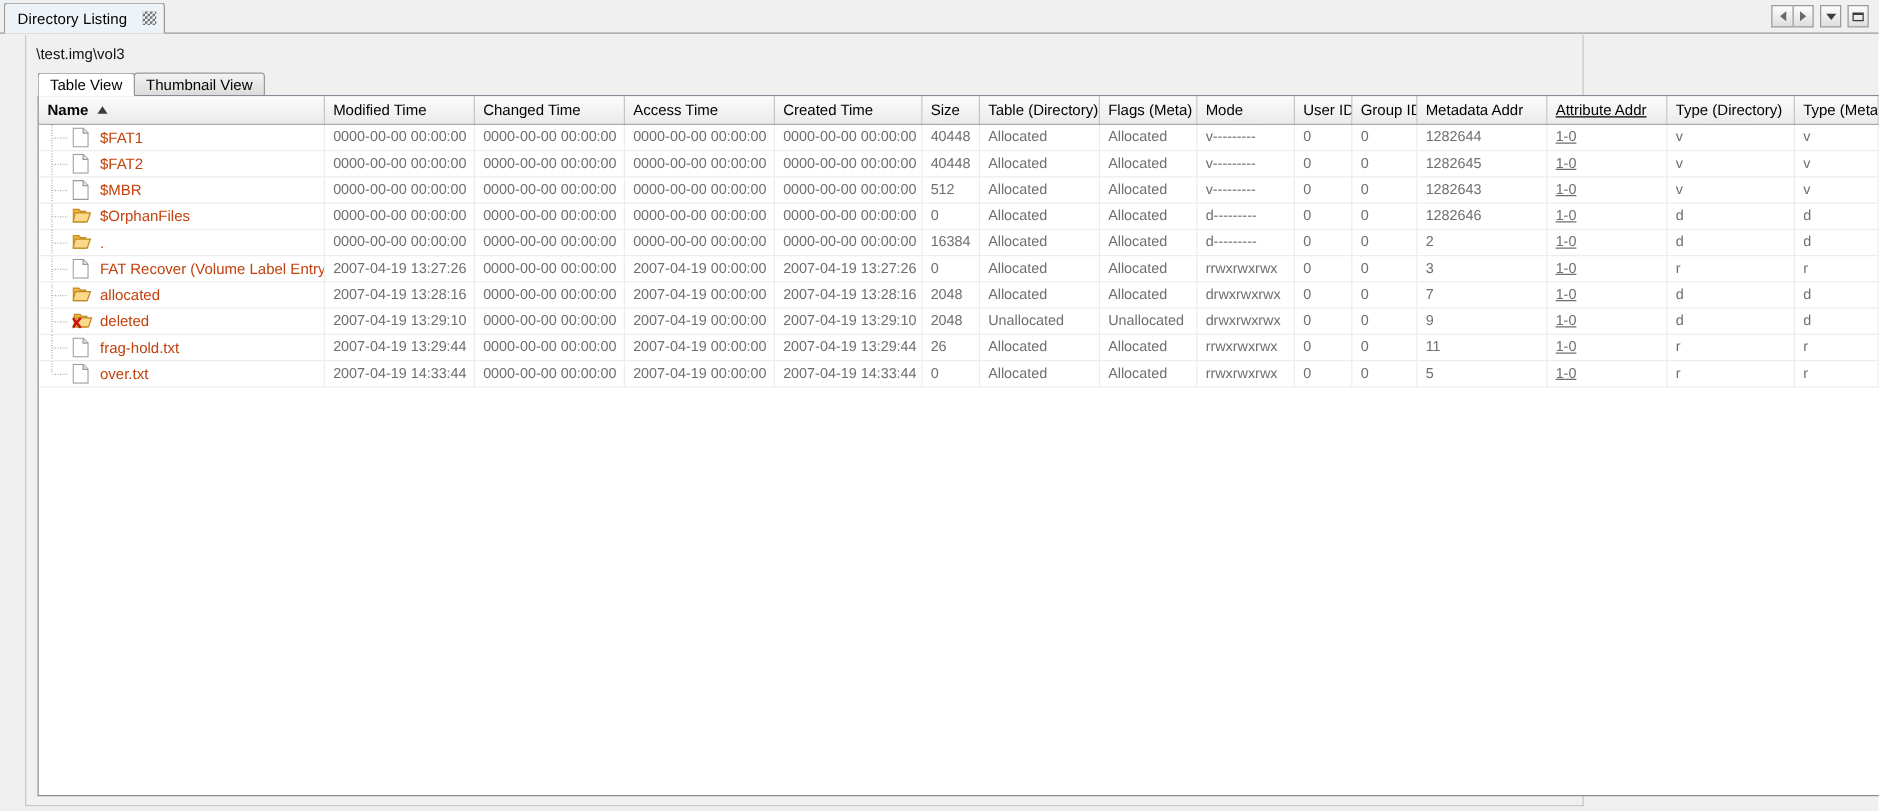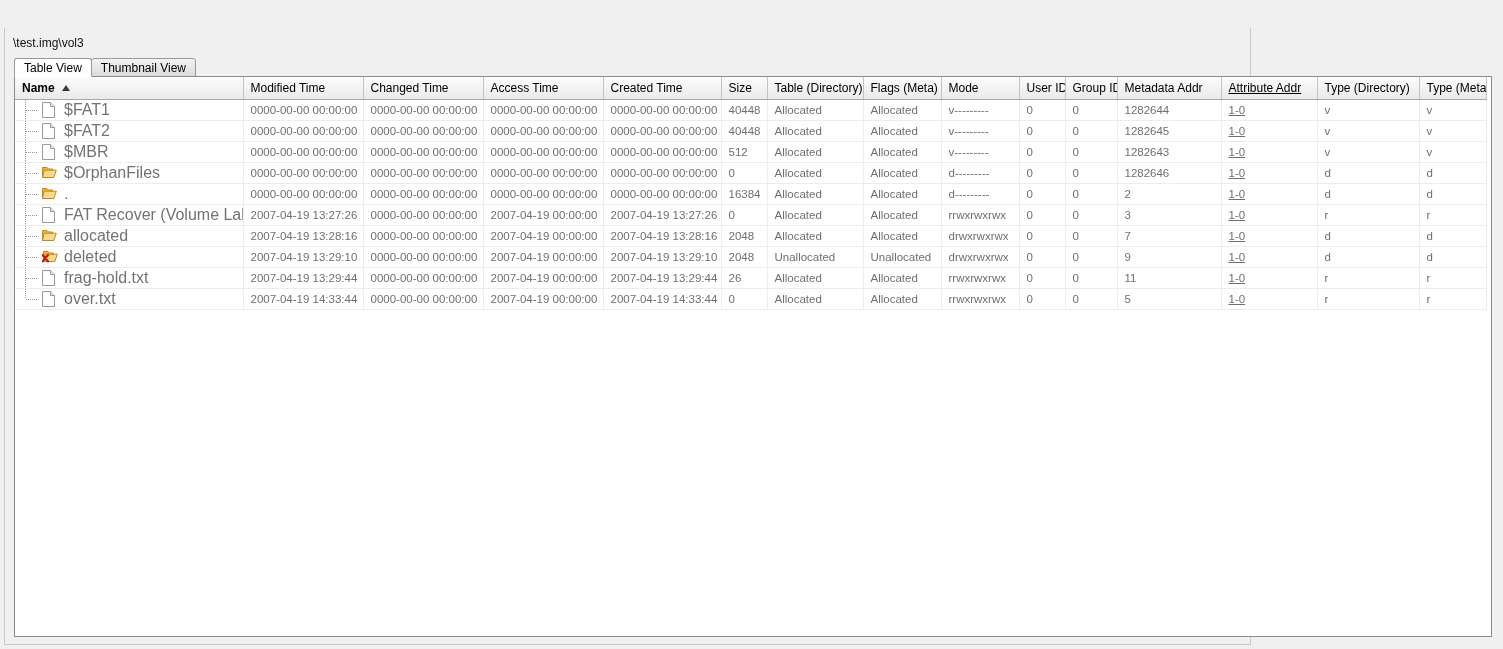--- a/index.html
+++ b/index.html
@@ -67,21 +67,21 @@
   .ctl-pair { display: flex; }
   .ctl-pair .ctl-btn:first-child { border-right: none; }
   .tri { width: 0; height: 0; }
   .tri-left  { border-top: 4px solid transparent; border-bottom: 4px solid transparent; border-right: 5px solid #6a6a6a; }
   .tri-right { border-top: 4px solid transparent; border-bottom: 4px solid transparent; border-left: 5px solid #6a6a6a; }
   .tri-down  { border-left: 4px solid transparent; border-right: 4px solid transparent; border-top: 5px solid #3a3a3a; }
   .sq-max { width: 9px; height: 7px; border: 1px solid #3a3a3a; border-top-width: 2px; }
 
   
   #frame {
-    position: absolute; left: 4px; top: 28px;
+    position: absolute; left: 20px; top: 28px;
     width: 1247px; height: 617px;
     background: #f0f0f0;
     border-left: 1px solid #c8c8c8;
     border-right: 1px solid #c8c8c8;
     border-bottom: 1px solid #c8c8c8;
   }
 
   #pathbar {
     position: absolute; left: 8px; top: 8px;
     font-size: 12px; color: #111;
@@ -188,21 +188,21 @@
     content: "";
     position: absolute; left: 11px; top: 10px;
     width: 12px; height: 1px;
     background-image: linear-gradient(to right, #9a9a9a 50%, transparent 50%);
     background-size: 2px 1px;
   }
   tr.lastrow .treeline::before { bottom: 10px; }
 
   .fileicon { flex: 0 0 17px; width: 17px; height: 20px; position: relative; }
   .fileicon svg { position: absolute; left: 1px; top: 2px; }
-  .namelabel { padding-left: 6px; font-size: 16px; color: #737373; }
+  .namelabel { padding-left: 6px; font-size: 12px; color: #c2410c; }
 
   
   .w-name   { width: 228px; }
   .w-mod    { width: 120px; }
   .w-chg    { width: 120px; }
   .w-acc    { width: 120px; }
   .w-cre    { width: 118px; }
   .w-size   { width:  46px; }
   .w-flagd  { width:  96px; }
   .w-flagm  { width:  78px; }
@@ -212,20 +212,43 @@
   .w-meta   { width: 104px; }
   .w-attr   { width:  96px; text-decoration: underline; }
   .w-typed  { width: 102px; }
   .w-typem  { width:  67px; }
 </style>
 </head>
 <body>
 
 <div id="app">
 
+  <div id="tabstrip">
+    <div id="win-tab">
+      <span class="tab-title">Directory Listing</span>
+      <span class="close-x"></span>
+    </div>
+
+    <div id="win-controls">
+      <span class="ctl-pair">
+        <span class="ctl-btn">
+            <i class="tri tri-left"></i>
+          </span>
+        <span class="ctl-btn">
+            <i class="tri tri-right"></i>
+          </span>
+      </span>
+      <span class="ctl-btn">
+          <i class="tri tri-down"></i>
+        </span>
+      <span class="ctl-btn">
+          <i class="sq-max"></i>
+        </span>
+    </div>
+  </div>
 
   <div id="frame">
 
     <div id="pathbar">\test.img\vol3</div>
 
     <div id="viewtabs">
       <div class="vtab active">
         <span>Table View</span>
       </div>
       <div class="vtab inactive">

